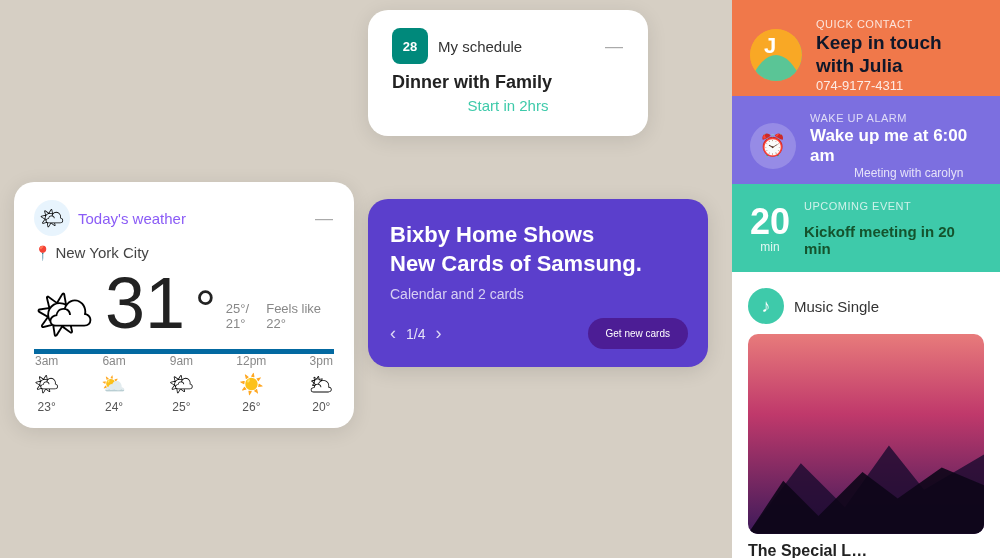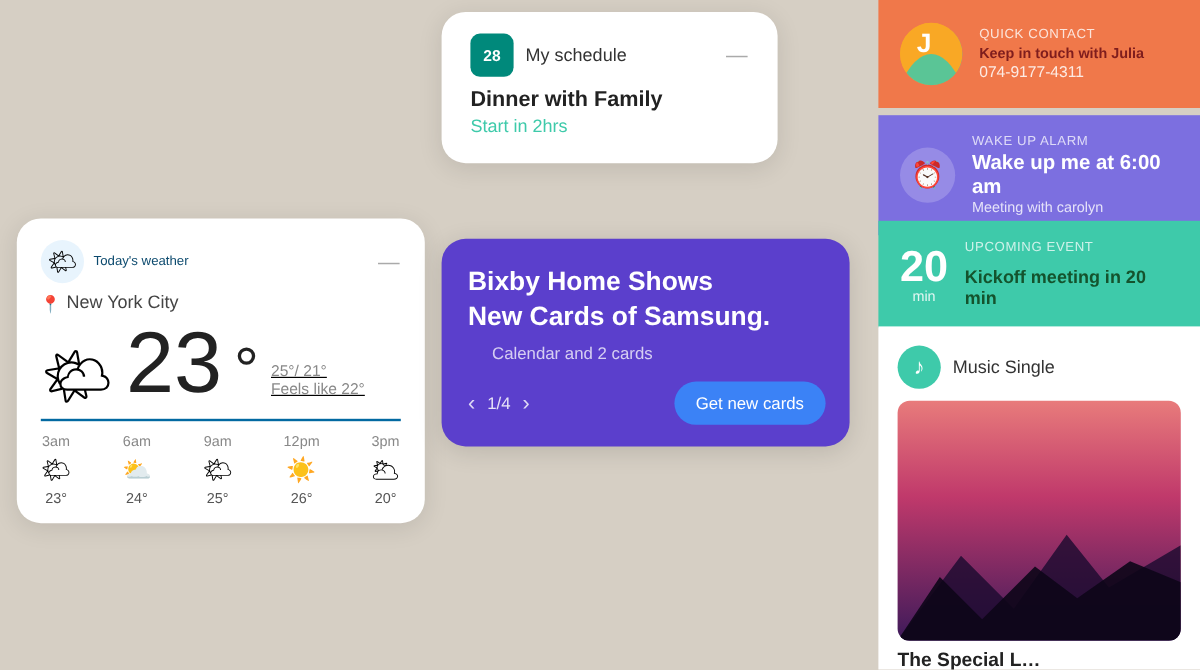--- a/index.html
+++ b/index.html
@@ -35,23 +35,23 @@
       gap: 8px;
     }
     .weather-icon-bg {
       width: 36px; height: 36px;
       background: #e8f4fd;
       border-radius: 50%;
       display: flex; align-items: center; justify-content: center;
       font-size: 20px;
     }
     .widget-title {
-      font-size: 11px;
+      font-size: 15px;
       font-weight: 500;
-      color: #0c4a6e;
+      color: #8b5cf6;
     }
     .menu-dots {
       color: #aaa;
       font-size: 18px;
       cursor: pointer;
       letter-spacing: 1px;
     }
     .location-row {
       display: flex;
       align-items: center;
@@ -78,39 +78,37 @@
       line-height: 1;
     }
     .temp-main {
       font-size: 72px;
       font-weight: 300;
       color: #222;
       line-height: 1;
     }
     .temp-details {
       display: flex;
-      flex-direction: column;
+      flex-direction: row;
       justify-content: center;
       padding-bottom: 8px;
-      text-decoration: underline;
     }
     .temp-range {
       font-size: 13px;
       color: #888;
     }
     .feels-like {
       font-size: 13px;
       color: #888;
     }
     .hourly-row {
       display: flex;
       justify-content: space-between;
       margin-top: 10px;
-      border-top: 2px solid #0369a1;
-      padding-top: 10px;
+      border-top: 5px solid #0369a1;
     }
     .hour-item {
       display: flex;
       flex-direction: column;
       align-items: center;
       gap: 4px;
     }
     .hour-label {
       font-size: 12px;
       color: #888;
@@ -182,20 +180,21 @@
       font-size: 52px;
       font-weight: 300;
       color: #111;
       line-height: 1.1;
       margin-bottom: 6px;
     }
     .event-start {
       font-size: 15px;
       color: #3ecaaa;
       font-weight: 500;
+      text-align: center;
     }
 
     
     .bixby-widget {
       position: absolute;
       left: 368px;
       top: 199px;
       width: 340px;
       background: #5b3fcc;
       border-radius: 20px;
@@ -206,21 +205,20 @@
       font-size: 22px;
       font-weight: 700;
       color: #fff;
       line-height: 1.3;
       margin-bottom: 8px;
     }
     .bixby-subtitle {
       font-size: 14px;
       color: rgba(255,255,255,0.75);
       margin-bottom: 16px;
-      margin-left: 20px;
     }
     .bixby-footer {
       display: flex;
       align-items: center;
       justify-content: space-between;
     }
     .bixby-nav {
       display: flex;
       align-items: center;
       gap: 10px;
@@ -228,26 +226,26 @@
     .nav-arrow {
       color: rgba(255,255,255,0.8);
       font-size: 18px;
       cursor: pointer;
     }
     .nav-page {
       font-size: 14px;
       color: rgba(255,255,255,0.85);
     }
     .get-cards-btn {
-      background: #3b82f6;
+      background: #4c1d95;
       color: #fff;
       border: none;
       border-radius: 24px;
       padding: 10px 18px;
-      font-size: 14px;
+      font-size: 10px;
       font-weight: 500;
       cursor: pointer;
     }
 
     
     .quick-contact {
       position: absolute;
       right: 0;
       top: 0;
       width: 268px;
@@ -273,23 +271,23 @@
     }
     .contact-info {}
     .contact-label {
       font-size: 11px;
       color: rgba(255,255,255,0.8);
       text-transform: uppercase;
       letter-spacing: 0.5px;
       margin-bottom: 2px;
     }
     .contact-name {
-      font-size: 12px;
+      font-size: 19px;
       font-weight: 700;
-      color: #7f1d1d;
+      color: #0f172a;
       line-height: 1.2;
     }
     .contact-phone {
       font-size: 13px;
       color: rgba(255,255,255,0.85);
     }
 
     
     .alarm-widget {
       position: absolute;
@@ -320,20 +318,21 @@
       margin-bottom: 2px;
     }
     .alarm-time {
       font-size: 17px;
       font-weight: 700;
       color: #fff;
     }
     .alarm-sub {
       font-size: 12px;
       color: rgba(255,255,255,0.8);
+      margin-left: 44px;
     }
 
     
     .event-widget {
       position: absolute;
       right: 0;
       top: 184px;
       width: 268px;
       background: #3ecaaa;
       padding: 16px 18px;
@@ -443,21 +442,21 @@
       <span class="widget-title">Today's weather</span>
     </div>
     <span class="menu-dots">—</span>
   </div>
   <div class="location-row">
     <span class="location-pin">📍</span>
     <span class="location-name">New York City</span>
   </div>
   <div class="temp-row">
     <span class="weather-emoji">🌤</span>
-    <span class="temp-main">23</span>
+    <span class="temp-main">31</span>
     <span style="font-size:52px;font-weight:300;color:#222;">°</span>
     <div class="temp-details">
       <span class="temp-range">25°/ 21°</span>
       <span class="feels-like">Feels like 22°</span>
     </div>
   </div>
   <div class="hourly-row">
     <div class="hour-item">
       <span class="hour-label">3am</span>
       <span class="hour-emoji">🌤</span>

